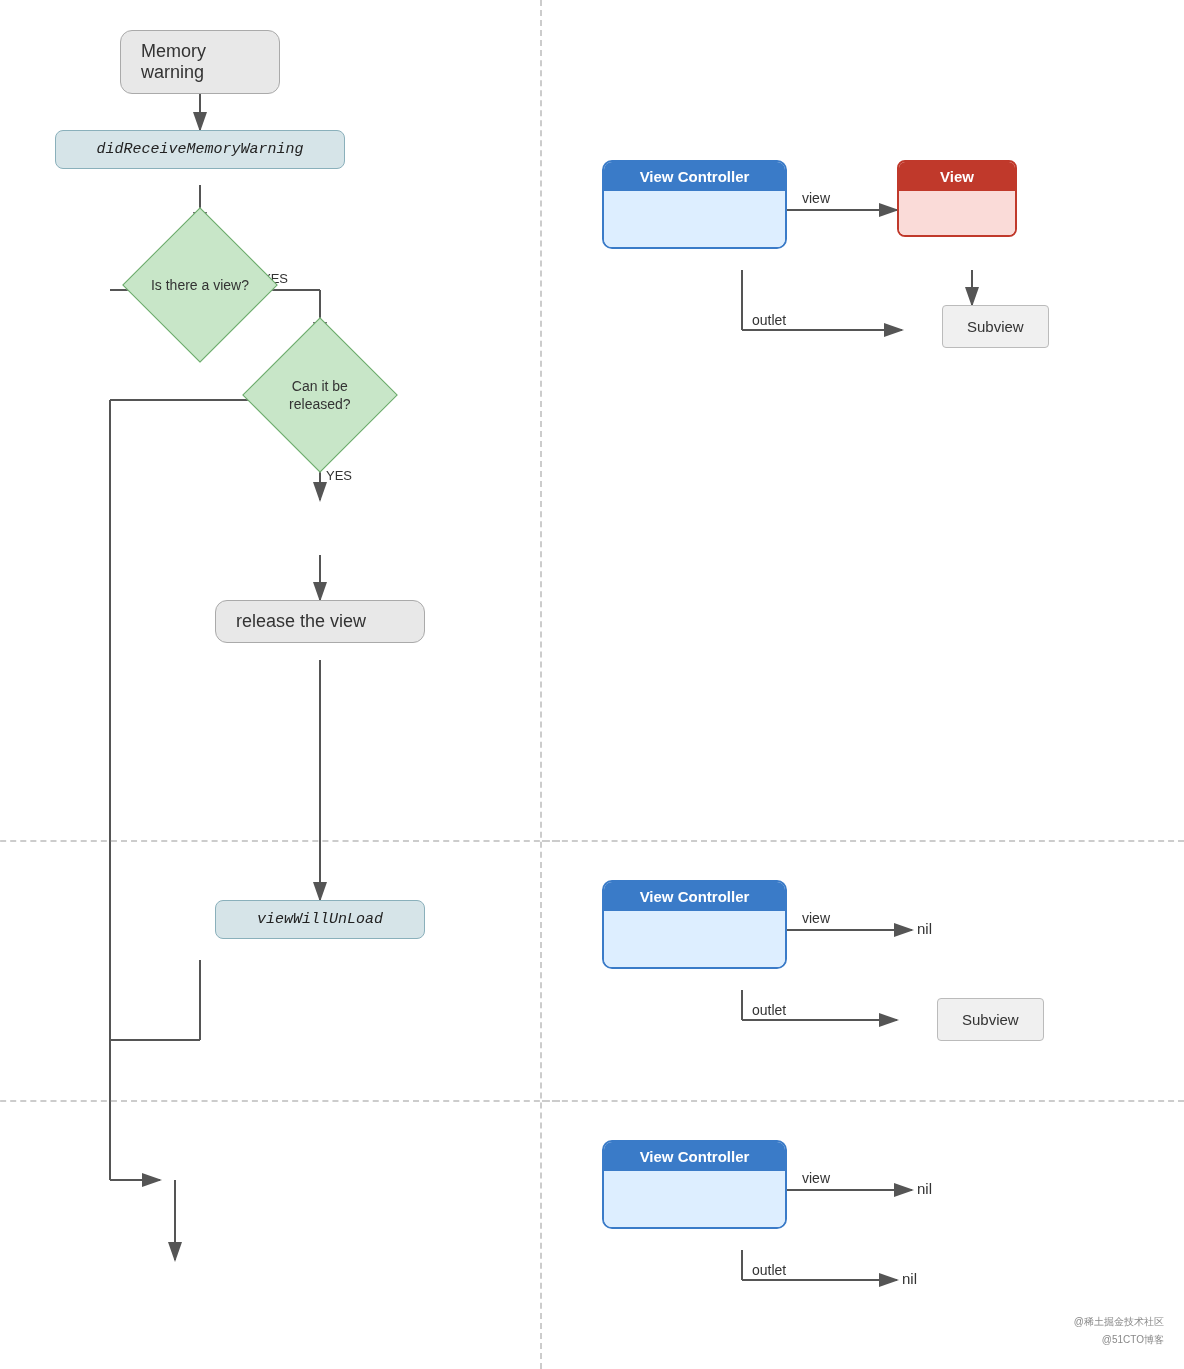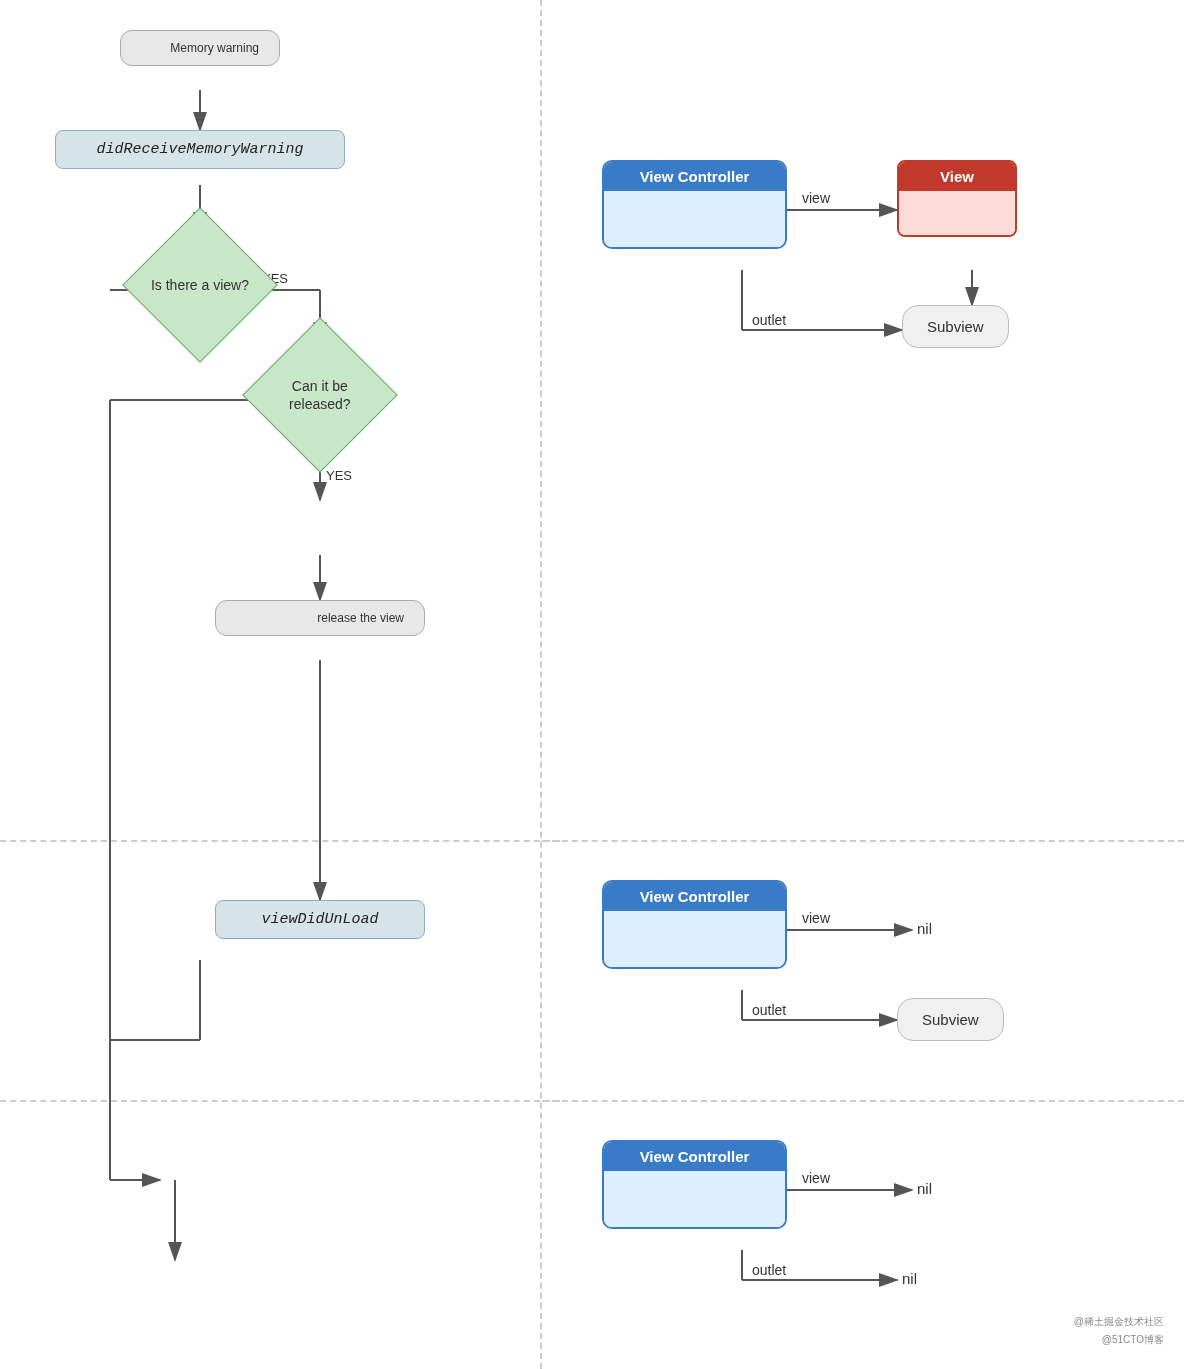--- a/index.html
+++ b/index.html
@@ -28,22 +28,22 @@
       flex-direction: column;
       align-items: center;
     }
 
     
     .flow-box-rounded {
       background: #e8e8e8;
       border: 1.5px solid #aaaaaa;
       border-radius: 12px;
       padding: 10px 20px;
-      text-align: right;
-      font-size: 12px;
+      text-align: left;
+      font-size: 18px;
       color: #333;
     }
 
     .flow-box-code {
       background: #d6e4e8;
       border: 1.5px solid #8ab0bb;
       border-radius: 8px;
       padding: 10px 24px;
       text-align: center;
       font-family: 'Courier New', monospace;
@@ -67,25 +67,26 @@
       transform: rotate(-45deg);
       font-size: 14px;
       color: #333;
       text-align: center;
       line-height: 1.3;
     }
 
     .subview-box {
       background: #f0f0f0;
       border: 1.5px solid #bbbbbb;
-      border-radius: 16px;
+      border-radius: 4px;
       padding: 12px 24px;
       font-size: 15px;
       color: #333;
       text-align: center;
+      margin-left: 40px;
     }
   </style>
 </head>
 <body>
 
 <div class="main-container">
 
   <div class="left-panel">
     <svg width="500" height="1300" style="position:absolute;top:0;left:0;pointer-events:none;">
       <defs>
@@ -145,21 +146,21 @@
 released?</div>
       </div>
     </div>
 
 
     <div style="position:absolute;top:600px;left:215px;width:210px;">
       <div class="flow-box-rounded">release the view</div>
     </div>
 
     <div style="position:absolute;top:900px;left:215px;width:210px;">
-      <div class="flow-box-code">viewDidUnLoad</div>
+      <div class="flow-box-code">viewWillUnLoad</div>
     </div>
 
     <div style="position:absolute;top:840px;left:-20px;right:-20px;border-top:2px dashed #cccccc;"></div>
 
     <div style="position:absolute;top:1100px;left:-20px;right:-20px;border-top:2px dashed #cccccc;"></div>
 
   </div>
 
   <div style="position:absolute;left:540px;top:0;bottom:0;border-left:2px dashed #cccccc;width:2px;"></div>
 

